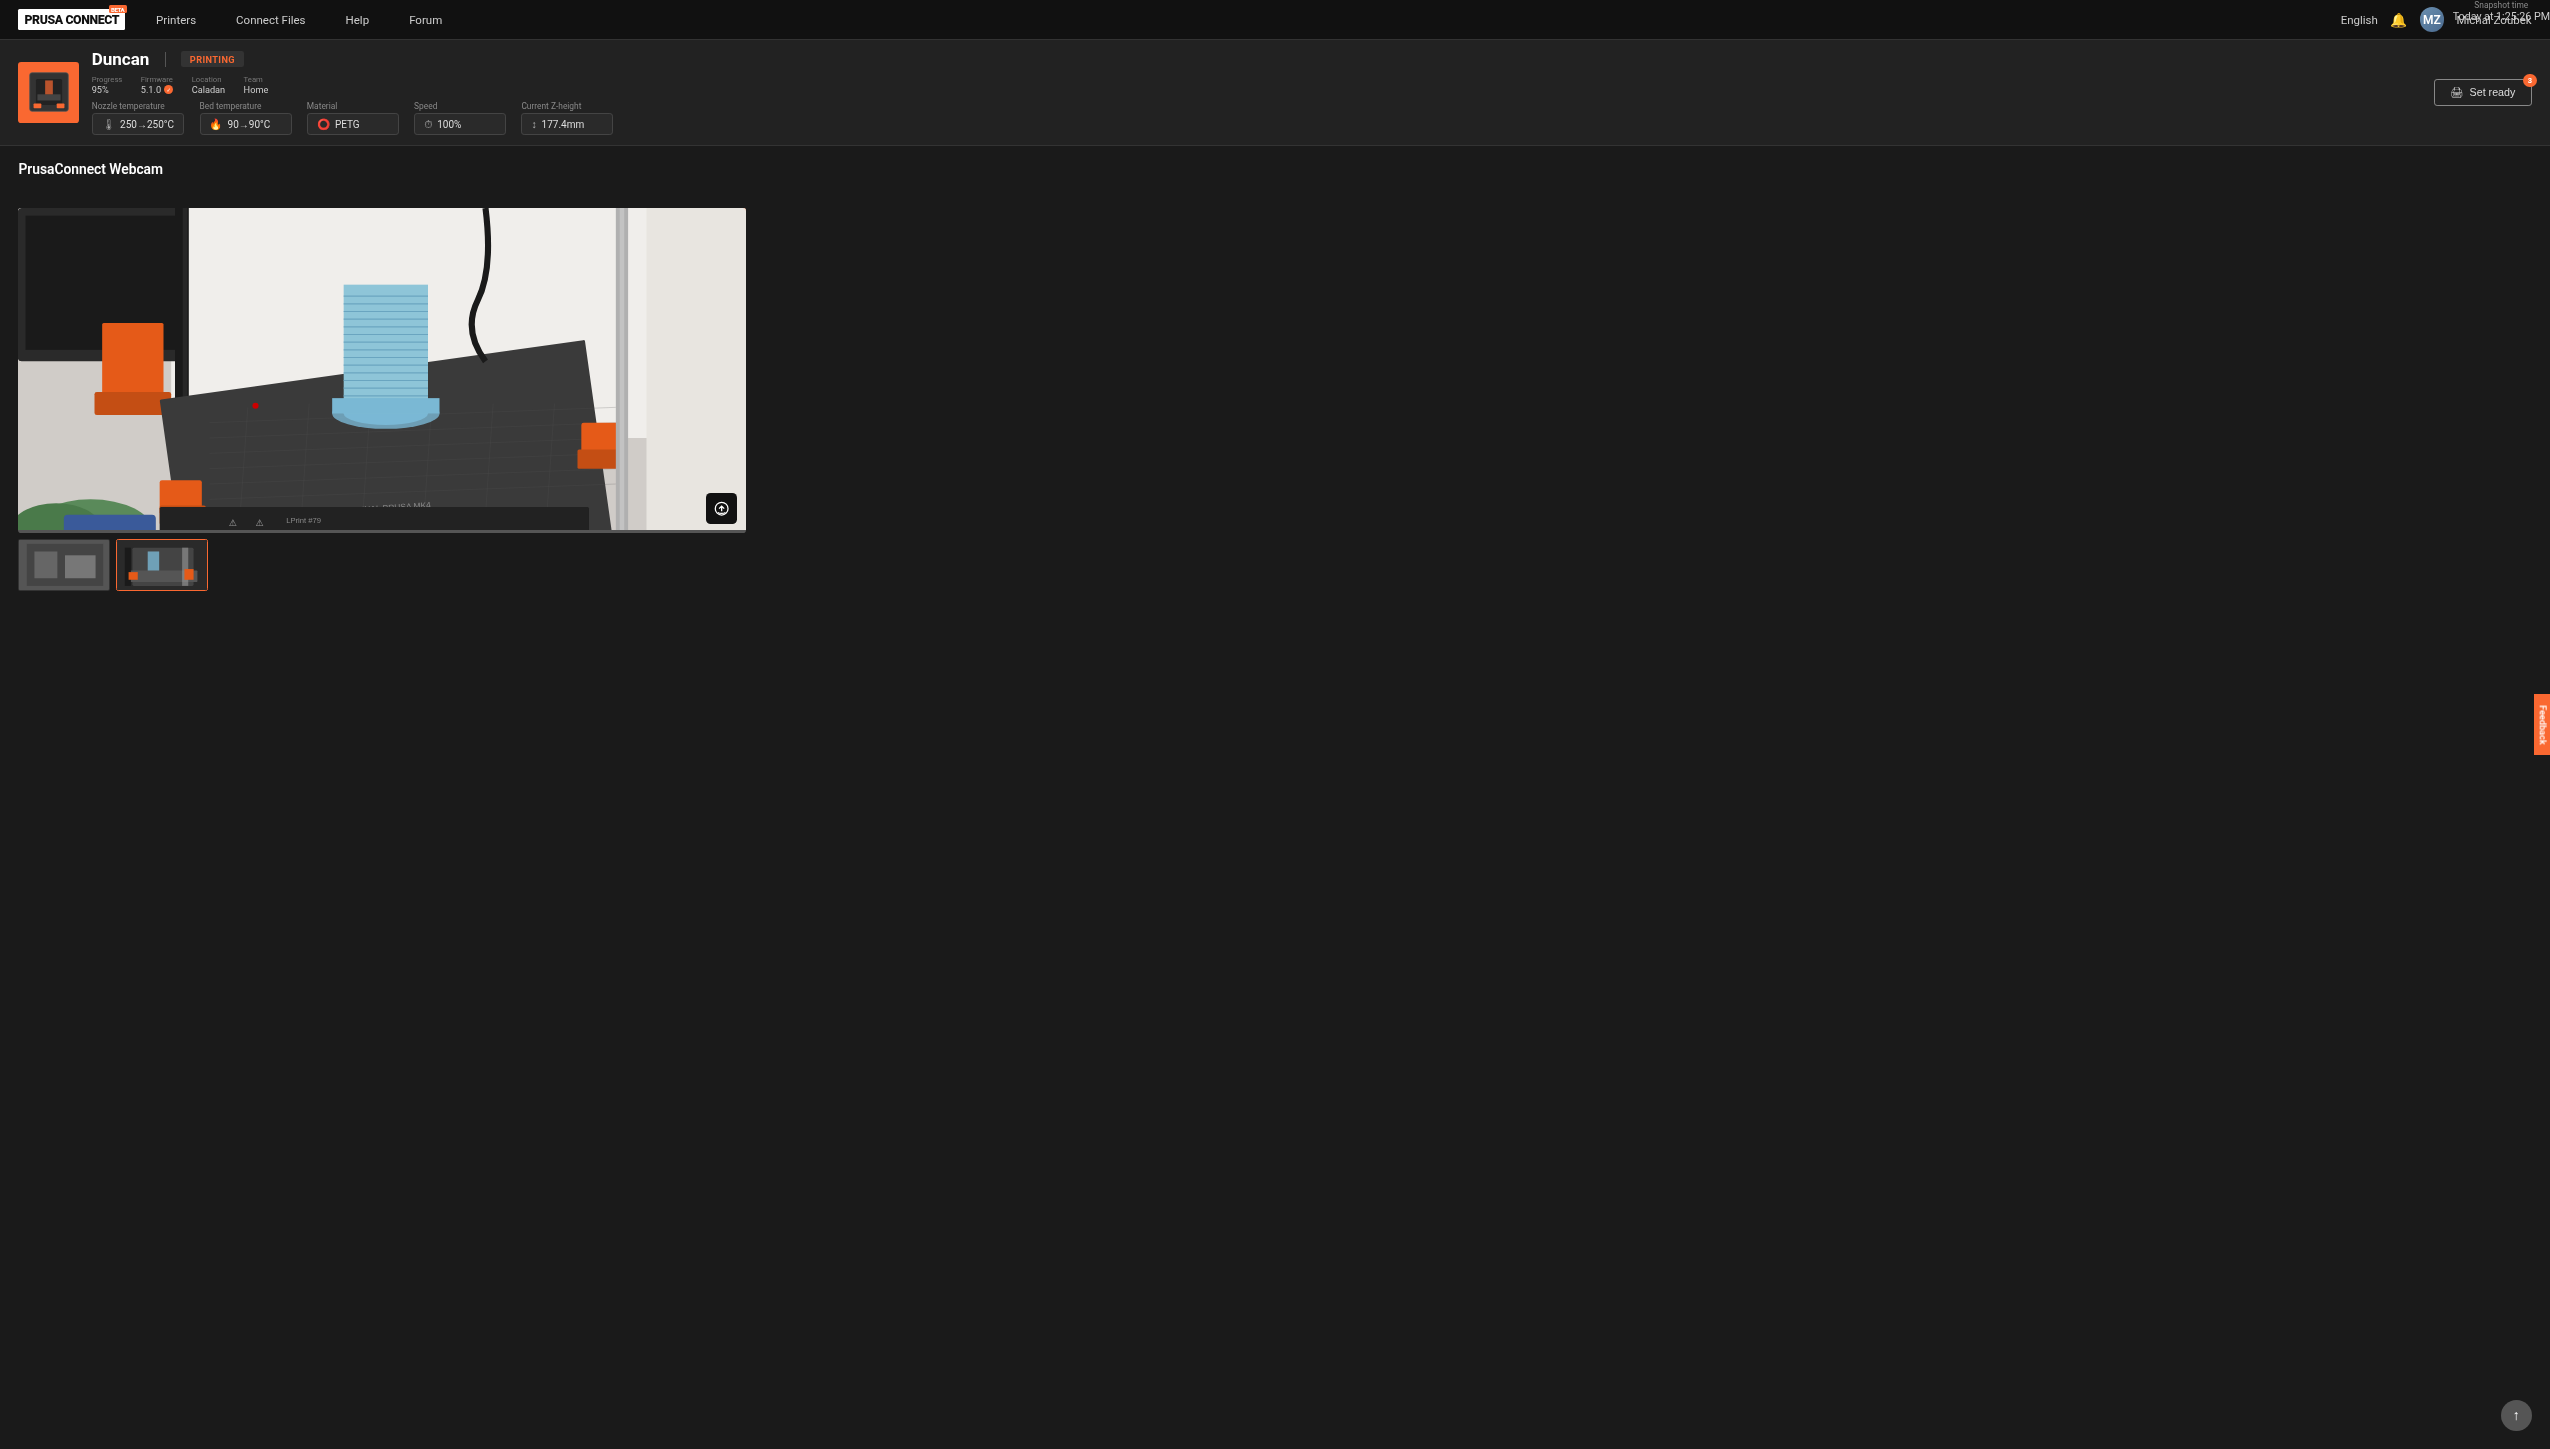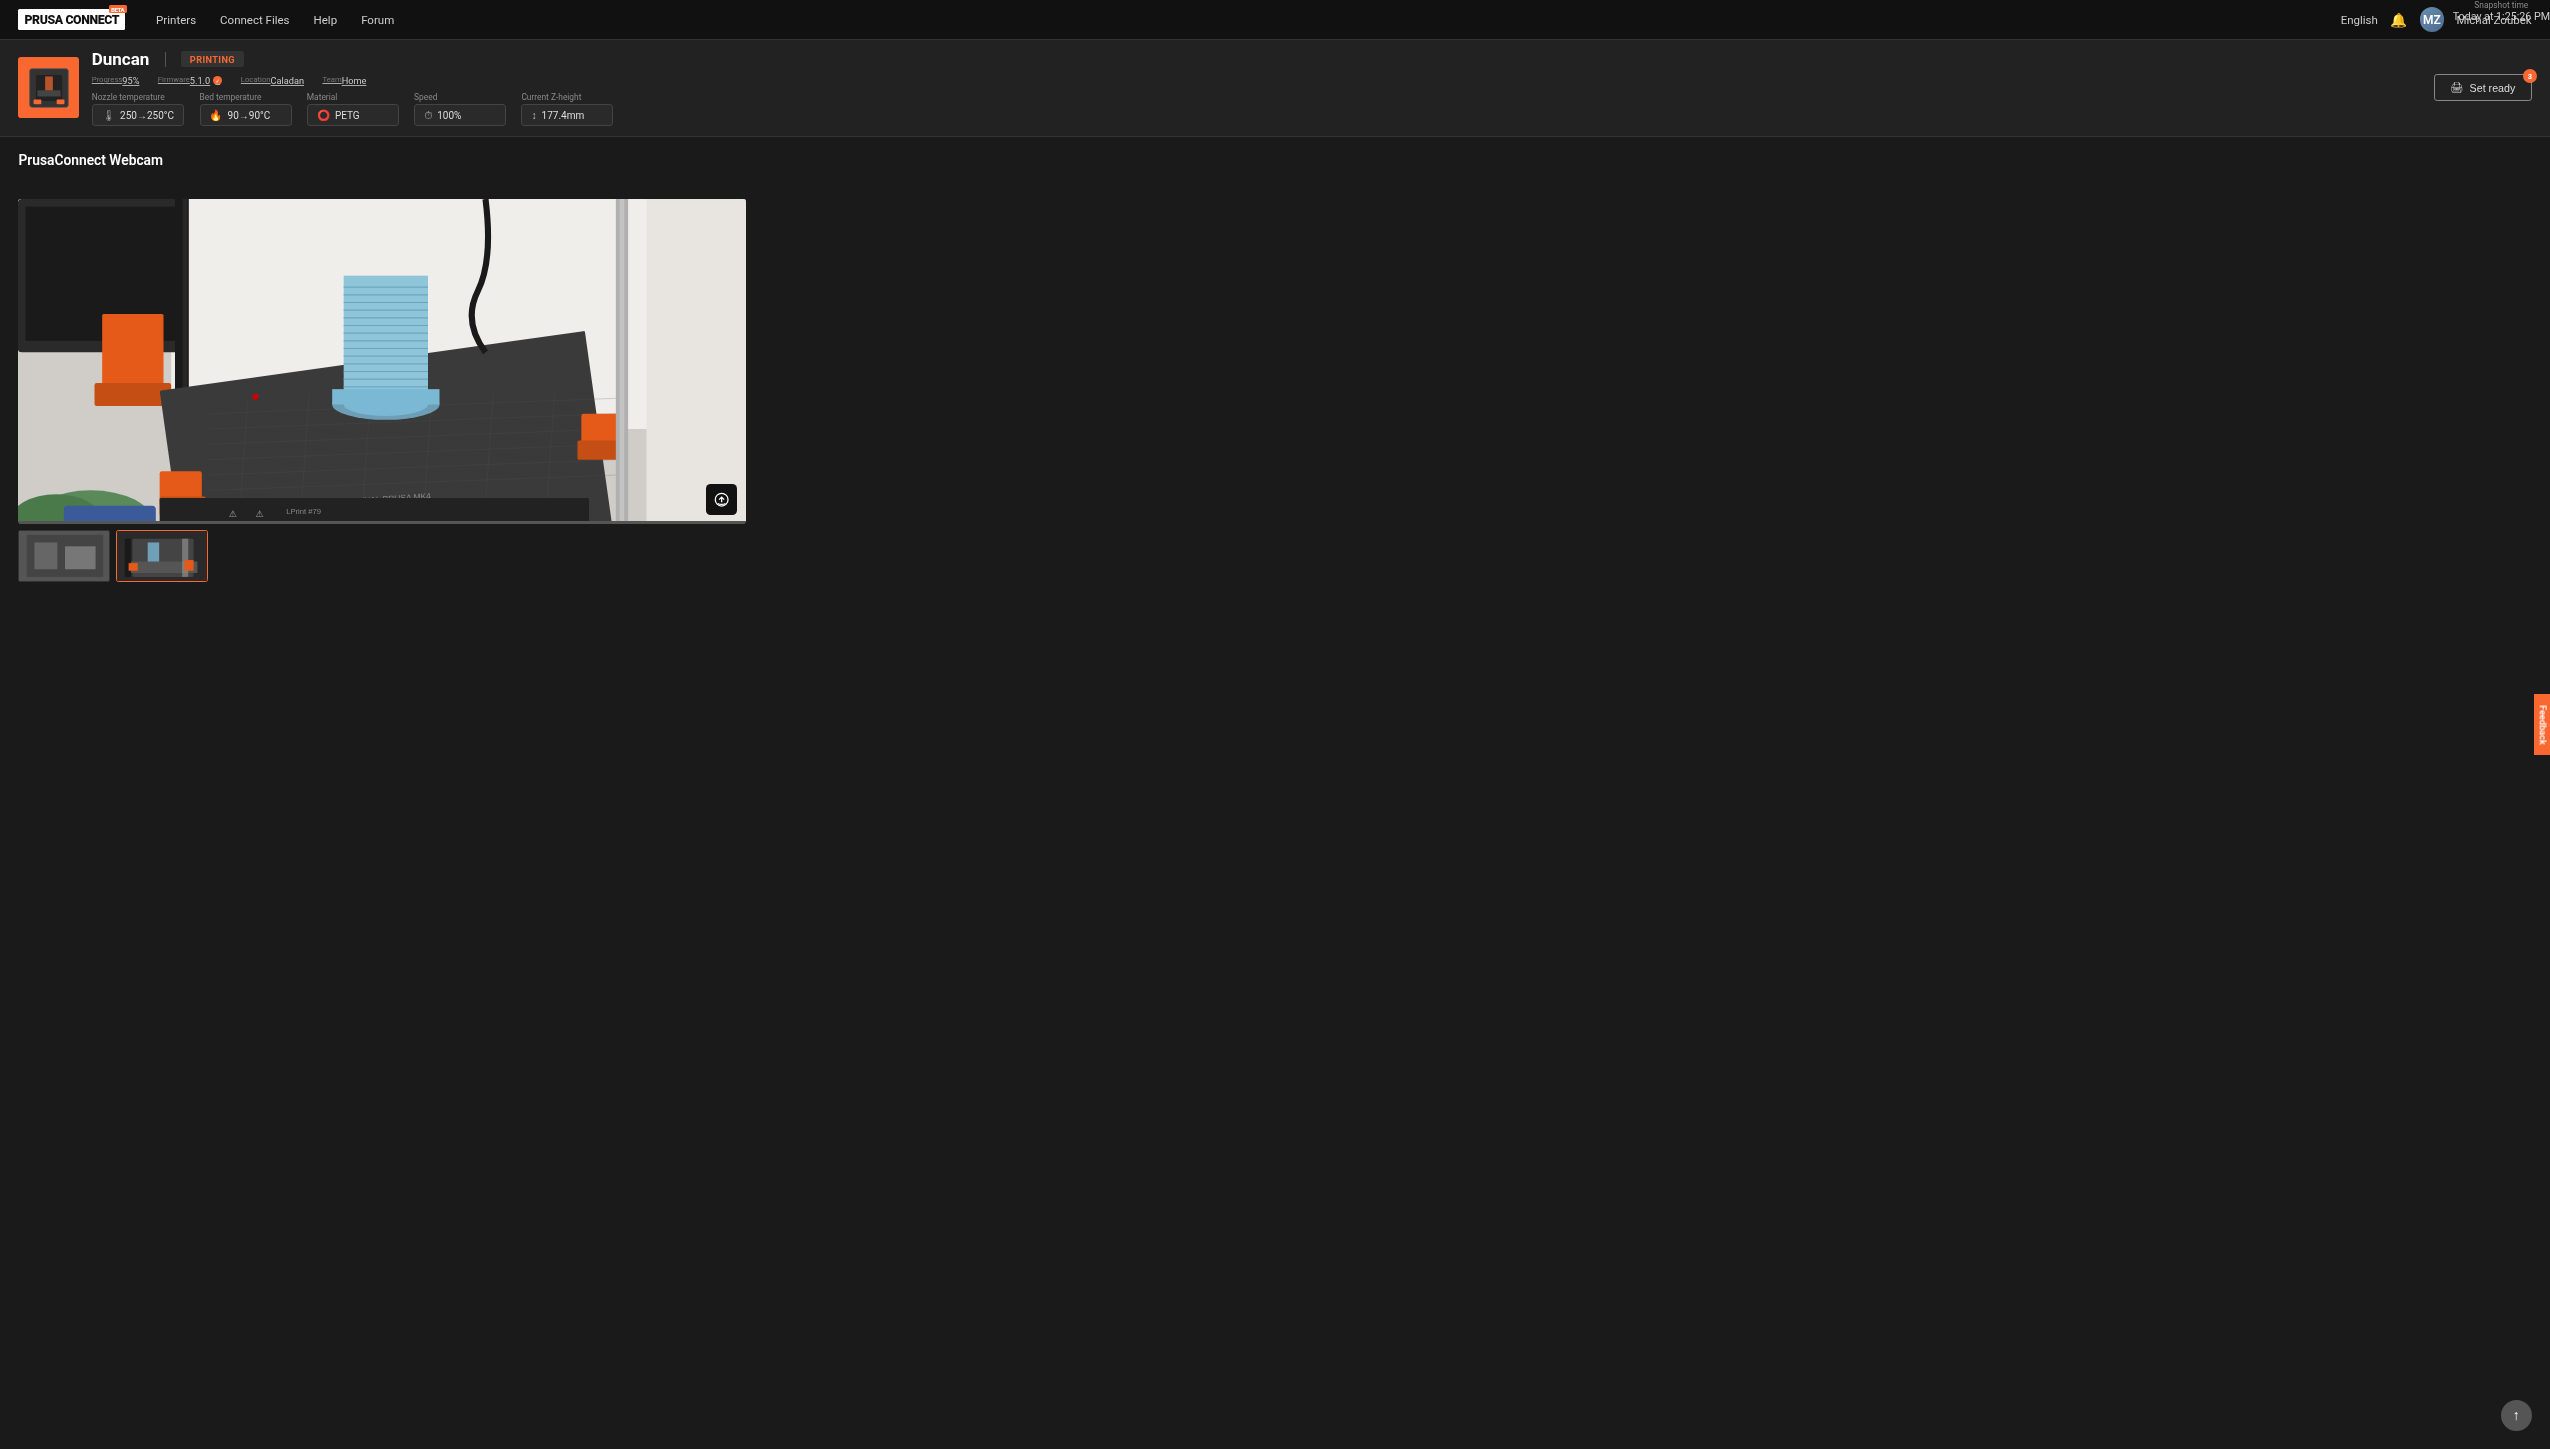--- a/index.html
+++ b/index.html
@@ -41,21 +41,21 @@
       right: -1.5px;
       background: #fa6831;
       color: #fff;
       font-size: 6.1px;
       font-weight: 700;
       padding: 0.8px 2.3px;
       border-radius: 1.5px;
     }
     .nav-links {
       display: flex;
-      gap: 24px;
+      gap: 40px;
       list-style: none;
       flex: 1;
     }
     .nav-links li a {
       color: #ccc;
       text-decoration: none;
       font-size: 11.5px;
     }
     .navbar-right {
       display: flex;
@@ -137,21 +137,21 @@
       font-weight: 700;
       letter-spacing: 0.4px;
     }
     .printer-meta {
       display: flex;
       gap: 18.4px;
       margin-bottom: 6.1px;
       font-size: 9.2px;
       color: #aaa;
     }
-    .printer-meta-item { display: flex; flex-direction: row; text-decoration: underline; }
+    .printer-meta-item { display: flex; flex-direction: column; }
     .printer-meta-label { font-size: 7.7px; color: #777; }
     .printer-meta-value { font-size: 9.2px; color: #ccc; display: flex; align-items: center; gap: 3.1px; }
     .firmware-ok {
       width: 9.2px; height: 9.2px;
       background: #fa6831;
       border-radius: 50%;
       display: inline-flex;
       align-items: center;
       justify-content: center;
       font-size: 5.4px;

